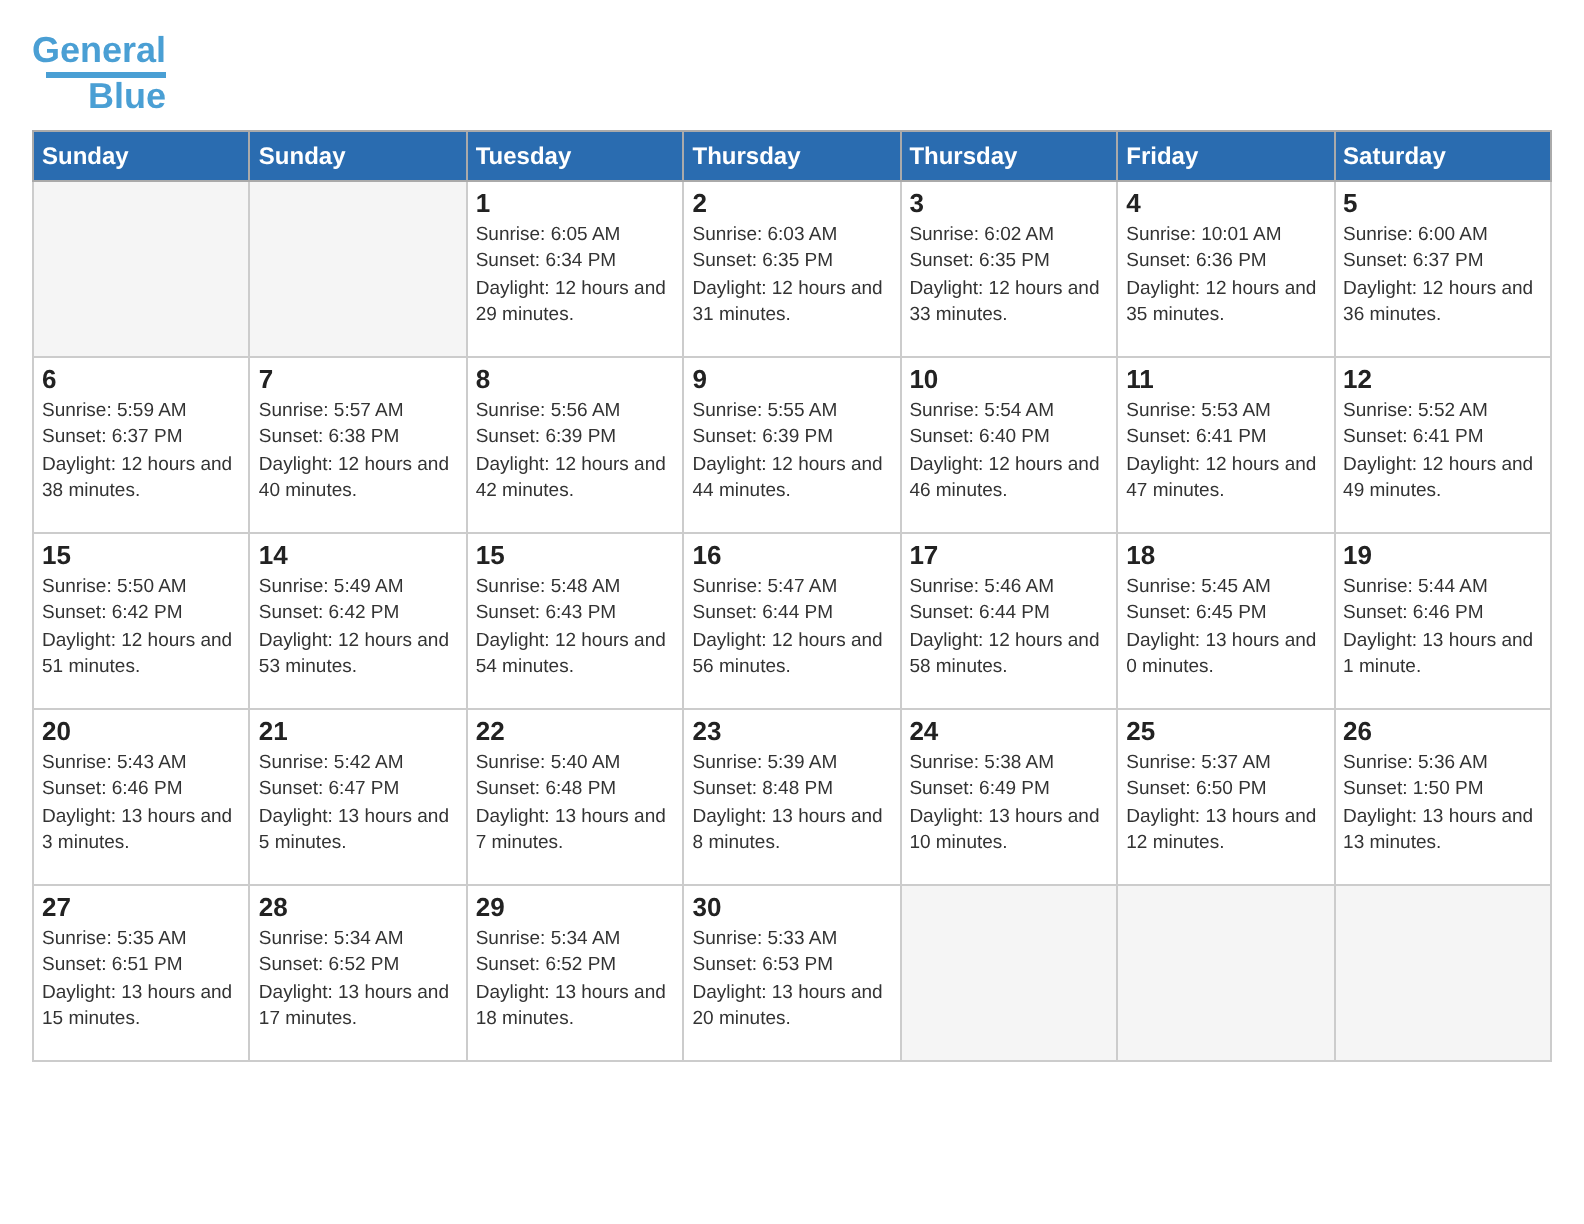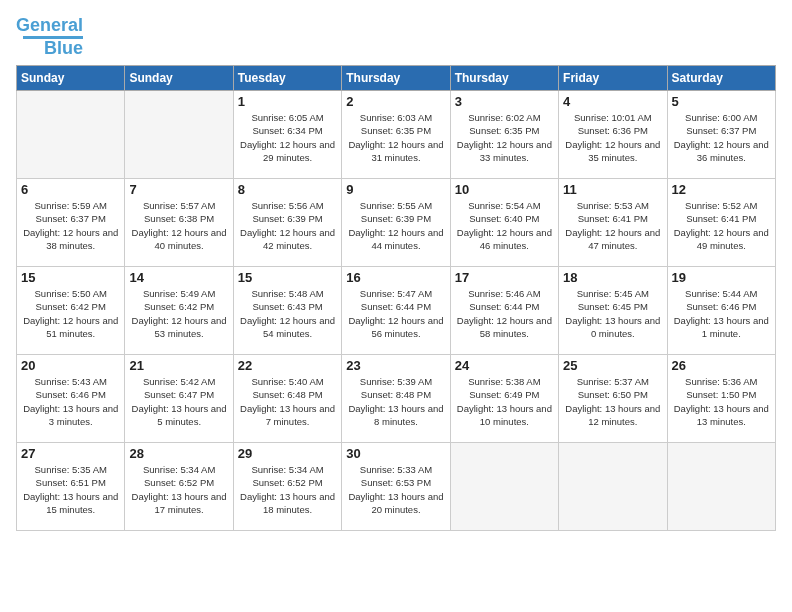--- a/index.html
+++ b/index.html
@@ -78,21 +78,20 @@
       font-size: 13px;
       font-weight: bold;
       color: #222;
       display: block;
       margin-bottom: 2px;
     }
     .day-info {
       font-size: 9.5px;
       line-height: 1.4;
       color: #333;
-      text-align: center;
     }
   </style>
 </head>
 <body>
 
 <div class="header">
   <div class="logo">
     <div class="logo-text">
       <span>General</span>
     </div>

